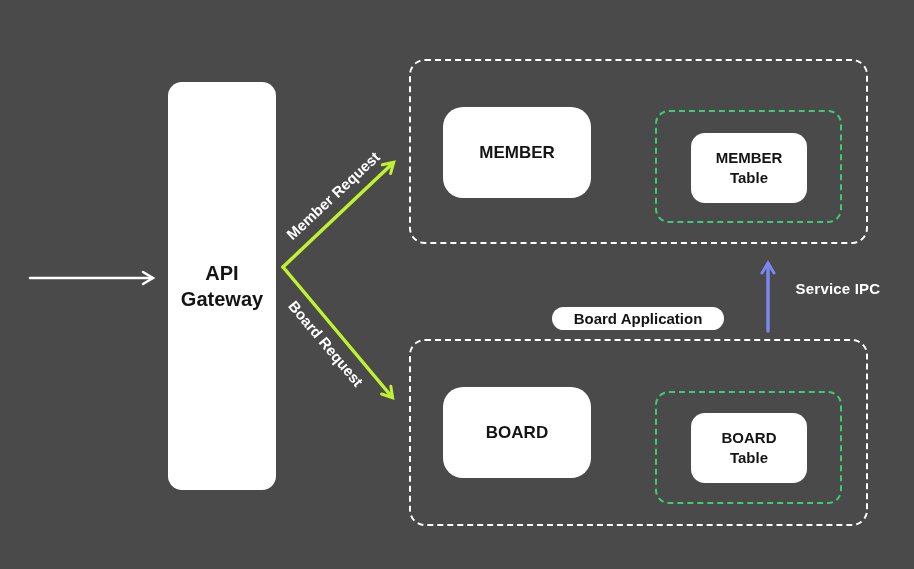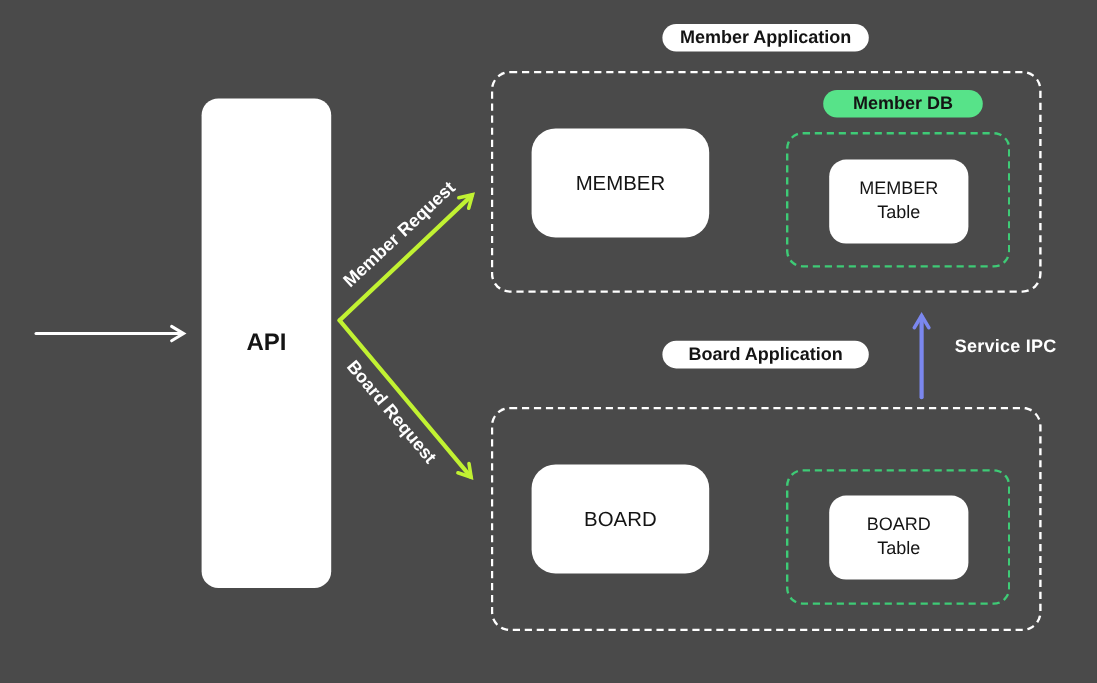--- a/index.html
+++ b/index.html
@@ -26,34 +26,34 @@
   
   .gateway{left:168px; top:82px; width:108px; height:408px; background:var(--white);
            border-radius:14px; flex-direction:column; color:var(--ink);
            font-weight:700; font-size:20px; line-height:26px;}
 
   
   .pill{height:23px; border-radius:12px; font-weight:700; font-size:15px; color:var(--ink);}
   .pill-white{background:var(--white);}
   .pill-green{background:var(--green-fill);}
   .member-title{left:552px; top:20px; width:172px;}
-  .board-title{left:552px; top:284px; width:172px;text-align:center;}
+  .board-title{left:552px; top:307px; width:172px;text-align:center;}
   .member-db{left:686px; top:75px; width:133px;}
   .board-db{left:686px; top:356px; width:133px;}
 
   
   .dash-white{border:2.5px dashed var(--white); border-radius:16px;}
   .dash-green{border:2px dashed var(--green-dash); border-radius:14px;}
   .member-boundary{left:409px; top:59px; width:459px; height:185px;}
   .board-boundary{left:409px; top:339px; width:459px; height:187px;}
   .member-db-boundary{left:655px; top:110px; width:187px; height:113px;}
   .board-db-boundary{left:655px; top:391px; width:187px; height:113px;}
 
   
-  .node{background:var(--white); color:var(--ink); font-weight:400;}
+  .node{background:var(--white); color:var(--ink); font-weight:700;}
   .service-node{width:148px; height:91px; border-radius:20px; font-size:17px;}
   .member-node{left:443px; top:107px;}
   .board-node{left:443px; top:387px;}
   .table-node{width:116px; height:70px; border-radius:14px; font-size:15px;
               line-height:20px; flex-direction:column;}
   .member-table{left:691px; top:133px;}
   .board-table{left:691px; top:413px;}
 
   .api-request-label{left:28px; top:253px; width:136px; text-align:center;}
   .ipc-label{left:780px; top:279px; width:116px; text-align:center; line-height:19px;}
@@ -83,29 +83,28 @@
     </defs>
     <line class="arrow s-white" x1="30" y1="278" x2="152" y2="278" stroke-width="2.5" marker-end="url(#head-white)"></line>
     <line class="arrow s-lime" x1="283" y1="267" x2="393" y2="163" stroke-width="3.5" marker-end="url(#head-lime)"></line>
     <line class="arrow s-lime" x1="283" y1="267" x2="392" y2="397" stroke-width="3.5" marker-end="url(#head-lime)"></line>
     <line class="arrow s-purple" x1="768" y1="331" x2="768" y2="264" stroke-width="3.5" marker-end="url(#head-purple)"></line>
   </svg>
 
 
   <div class="abs center gateway">
     <div>API</div>
+    <div>Gateway</div>
   </div>
 
   <div class="abs center rot-label rot-member">Member Request</div>
   <div class="abs center rot-label rot-board">Board Request</div>
 
-  <div class="abs center pill pill-white member-title">Member Application</div>
   <div class="abs dash-white member-boundary"></div>
   <div class="abs center node service-node member-node">MEMBER</div>
-  <div class="abs center pill pill-green member-db">Member DB</div>
   <div class="abs dash-green member-db-boundary"></div>
   <div class="abs center node table-node member-table">
     <div>MEMBER</div>
     <div>Table</div>
   </div>
 
   <div class="abs center pill pill-white board-title">Board Application</div>
   <div class="abs dash-white board-boundary"></div>
   <div class="abs center node service-node board-node">BOARD</div>
   <div class="abs dash-green board-db-boundary"></div>

